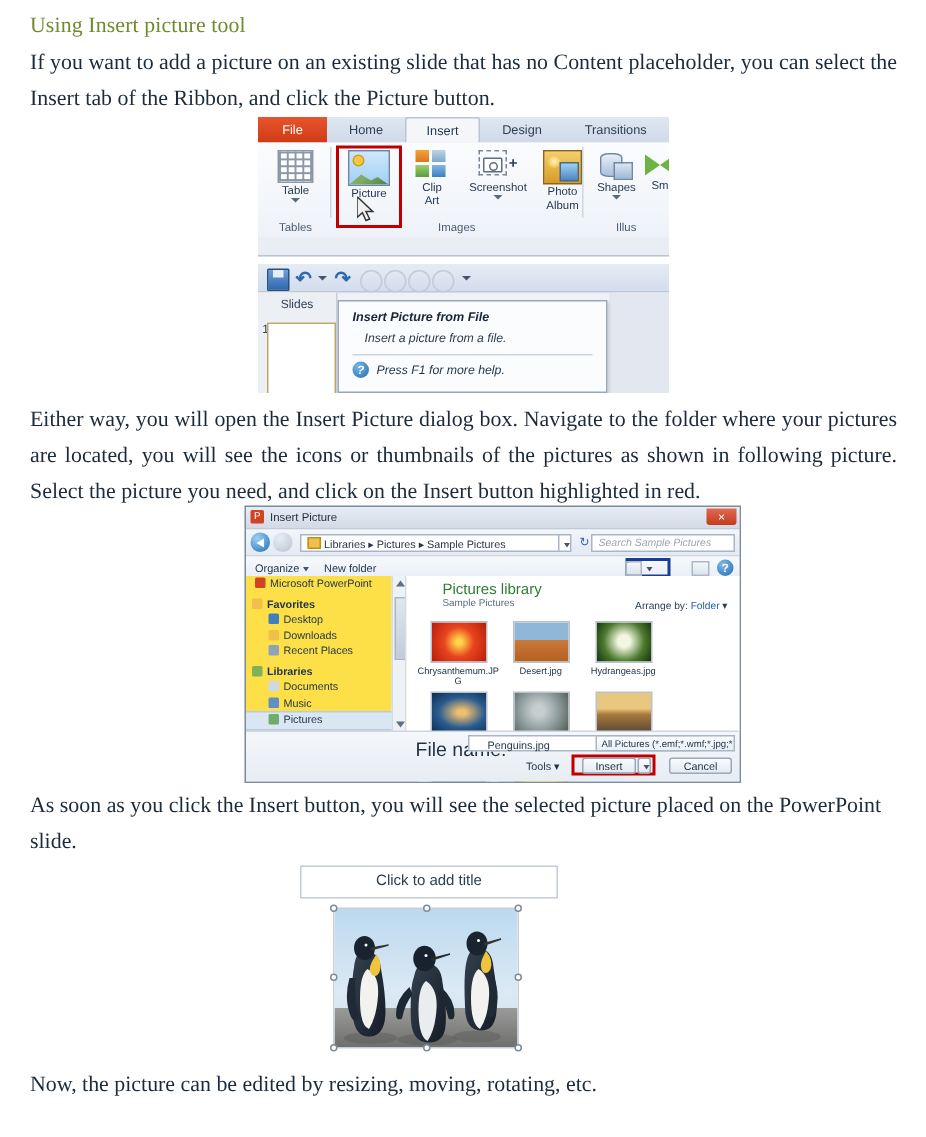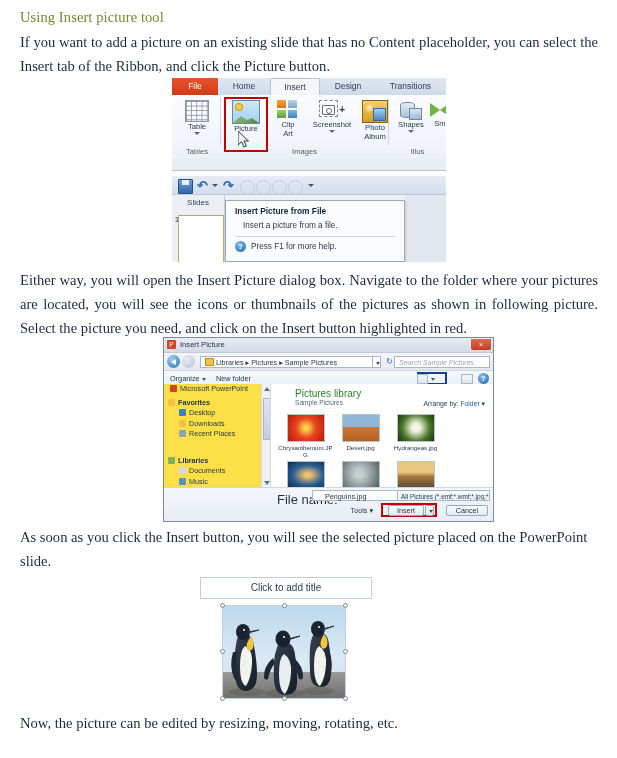--- a/index.html
+++ b/index.html
@@ -120,20 +120,21 @@
   .slides-pane{position:absolute;left:0;top:19px;width:52px;bottom:0;background:#eceff4;border-right:1px solid #c7d0dc;}
   .slides-pane .lbl{font-family:"Liberation Sans",sans-serif;font-size:8px;color:#2d3e53;text-align:center;padding-top:3px;}
   .slide-thumb{position:absolute;left:6px;top:20px;width:44px;height:46px;background:#fff;border:1px solid #b9a96a;}
   .slide-num{position:absolute;left:1px;top:20px;width:8px;font-family:"Liberation Sans",sans-serif;font-size:8px;color:#33404f;text-align:center;}
   .slides-yellow{position:absolute;left:0;top:19px;width:52px;bottom:0;background:#f6e7b4;}
 
   .tooltip{
     position:absolute;left:53px;top:24px;width:178px;height:60px;
     background:#fbfcfd;border:1px solid #9aa7b6;box-shadow:1px 1px 2px rgba(0,0,0,.18);
     font-family:"Liberation Sans", sans-serif;
+    font-style:italic;
   }
   .tt-title{padding:5px 0 0 9px;font-size:8.4px;font-weight:bold;color:#15273c;}
   .tt-desc{padding:5px 0 0 17px;font-size:8.2px;color:#2a3a4c;}
   .tt-rule{margin:6px 9px 0 9px;height:1px;background:#ccd4de;}
   .tt-help{padding:4px 0 0 9px;font-size:8.2px;color:#1c3348;display:flex;align-items:center;gap:5px;}
   .ic-help{width:11px;height:11px;border-radius:50%;background:radial-gradient(circle at 35% 30%,#79b7e8,#1f6cb0);
      color:#fff;font-size:8px;line-height:11px;text-align:center;font-weight:bold;}
   .tip-right{position:absolute;right:0;top:19px;width:40px;bottom:0;background:#e3e8f0;}
 
   
@@ -372,21 +373,21 @@
       <span class="qmark">?</span>
     </div>
 
     <div class="dlg-main">
       <div class="dlg-side">
         <div class="side-row"><span class="side-ic" style="background:#d04423"></span><span>Microsoft PowerPoint</span></div>
         <div class="side-row head" style="margin-top:3px;"><span class="side-ic" style="background:#f0c04a"></span><span>Favorites</span></div>
         <div class="side-row sub"><span class="side-ic" style="background:#3f7fbd"></span><span>Desktop</span></div>
         <div class="side-row sub"><span class="side-ic" style="background:#f0c04a"></span><span>Downloads</span></div>
         <div class="side-row sub"><span class="side-ic" style="background:#8fa3b8"></span><span>Recent Places</span></div>
-        <div class="side-row head" style="margin-top:16px;"><span class="side-ic" style="background:#7fb05a"></span><span>Libraries</span></div>
+        <div class="side-row head" style="margin-top:3px;"><span class="side-ic" style="background:#7fb05a"></span><span>Libraries</span></div>
         <div class="side-row sub"><span class="side-ic" style="background:#cfd8e3"></span><span>Documents</span></div>
         <div class="side-row sub"><span class="side-ic" style="background:#5f8fc4"></span><span>Music</span></div>
         <div class="side-row sub sel"><span class="side-ic" style="background:#6fae6a"></span><span>Pictures</span></div>
         <div class="side-row sub"><span class="side-ic" style="background:#5f8fc4"></span><span>Videos</span></div>
 
         <div class="scrollbar">
           <span class="scroll-up"></span>
           <span class="scroll-thumb"></span>
           <span class="scroll-dn"></span>
         </div>

